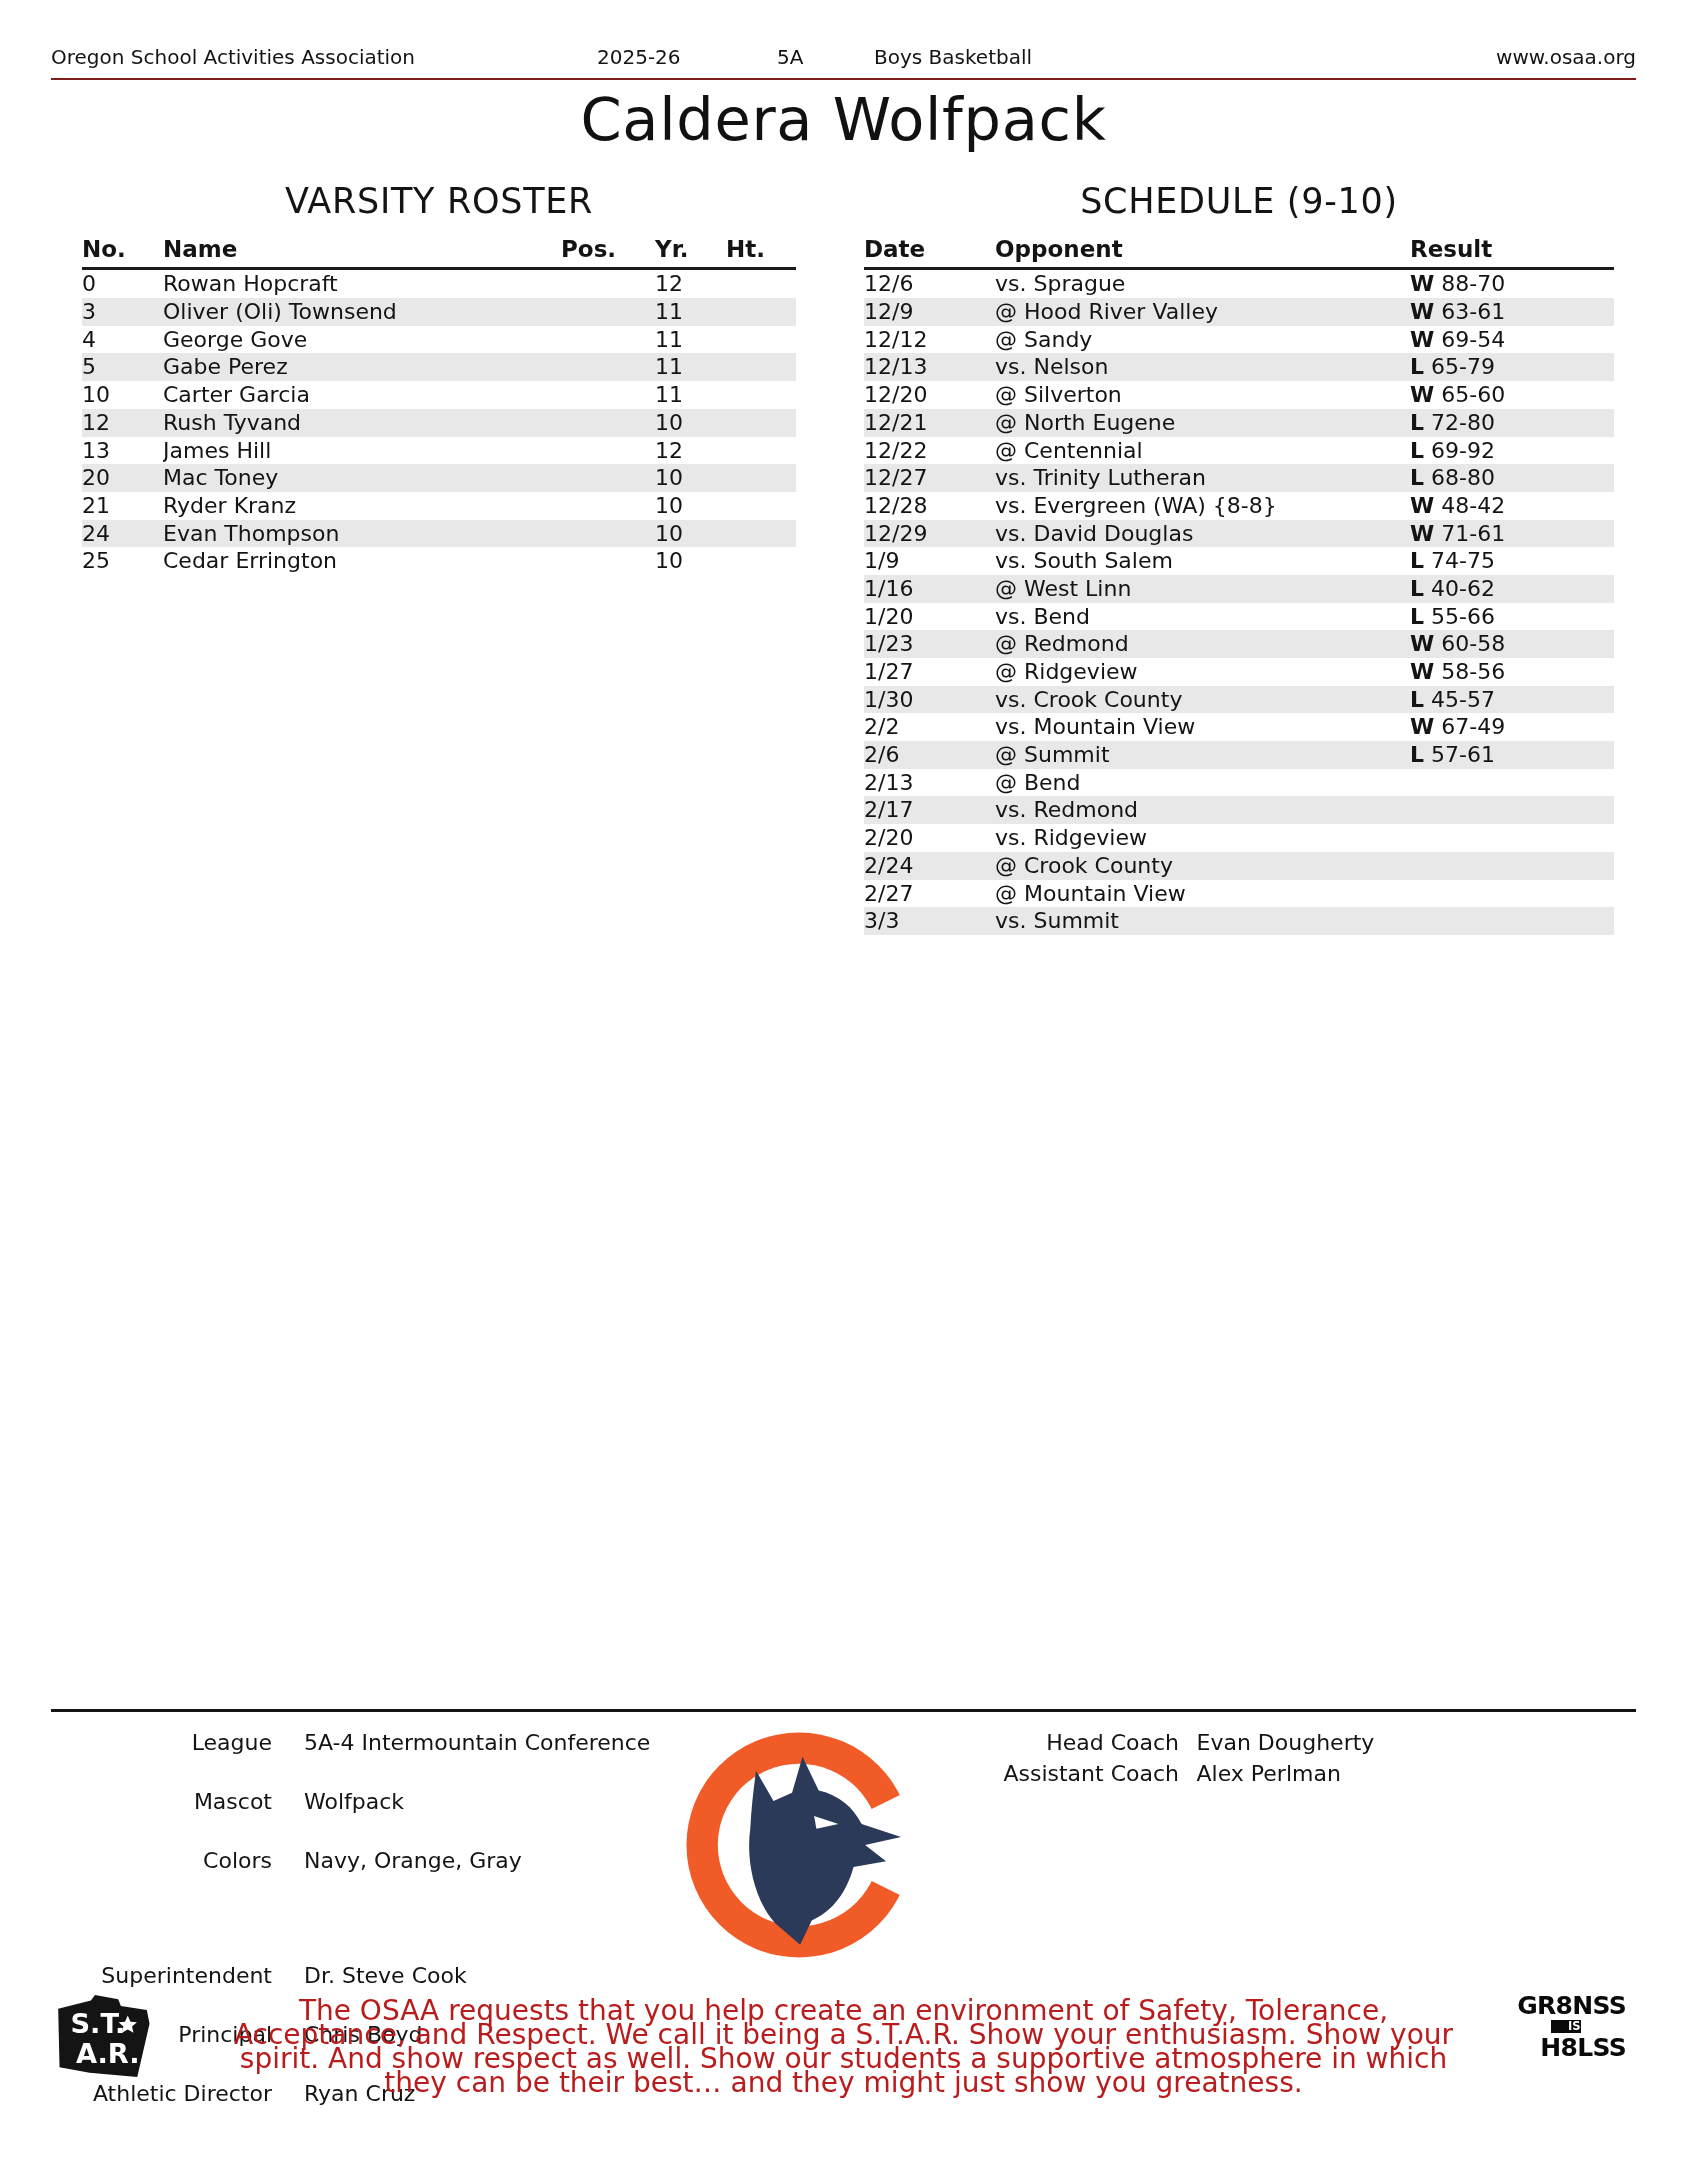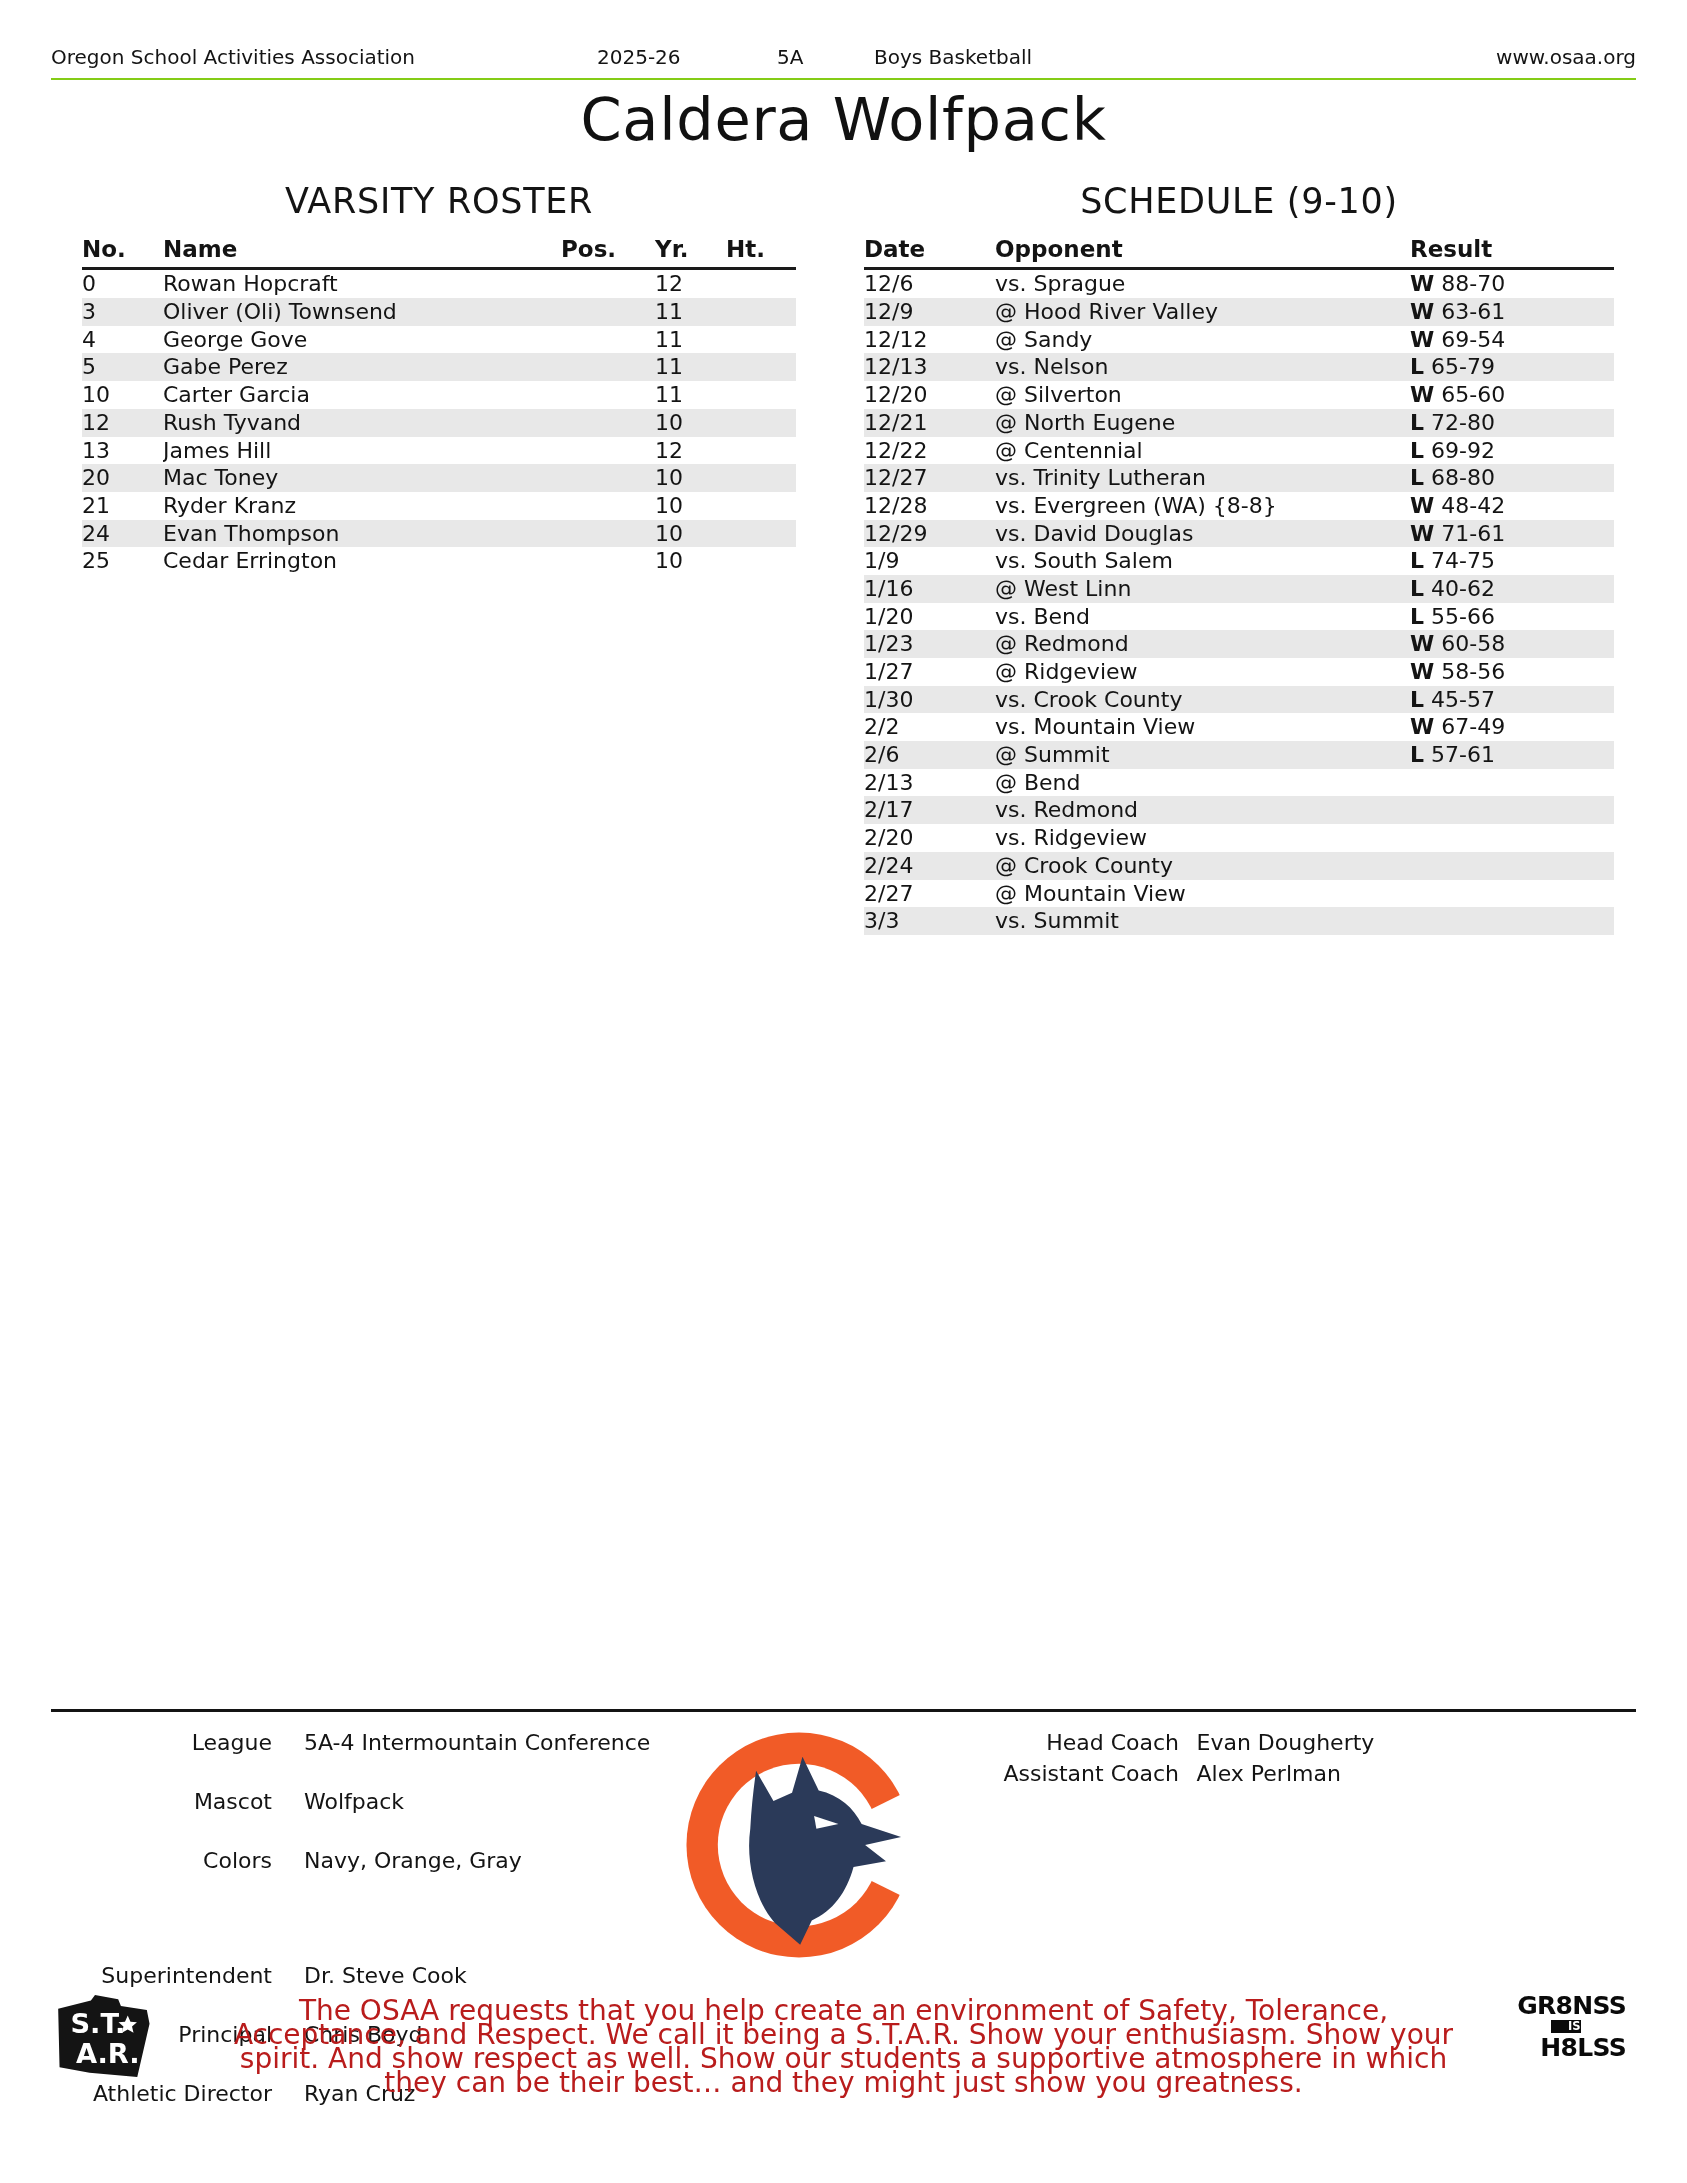--- a/index.html
+++ b/index.html
@@ -5,21 +5,21 @@
   * { margin:0; padding:0; box-sizing:border-box; }
   html,body { background:#ffffff; }
   body {
     width:1687px; height:2183px;
     font-family:"DejaVu Sans","Liberation Sans",sans-serif;
     color:#141414;
   }
   .page { position:relative; width:1687px; height:2183px; background:#fff; overflow:hidden; }
 
   
-  .topbar { position:absolute; top:38px; left:51px; right:51px; height:42px; border-bottom:2px solid #84cc16; }
+  .topbar { position:absolute; top:38px; left:51px; right:51px; height:42px; border-bottom:2px solid #7f1d1d; }
   .topbar .tb { position:absolute; bottom:9.4px; font-size:20px; white-space:nowrap; }
   .tb-org    { left:0; }
   .tb-season { left:546px; }
   .tb-class  { left:726px; }
   .tb-sport  { left:823px; }
   .tb-site   { right:0; }
 
   
   .title { position:absolute; top:85px; left:0; width:100%; text-align:center;
            font-size:59px; font-weight:400; letter-spacing:0.7px; color:#111; }

